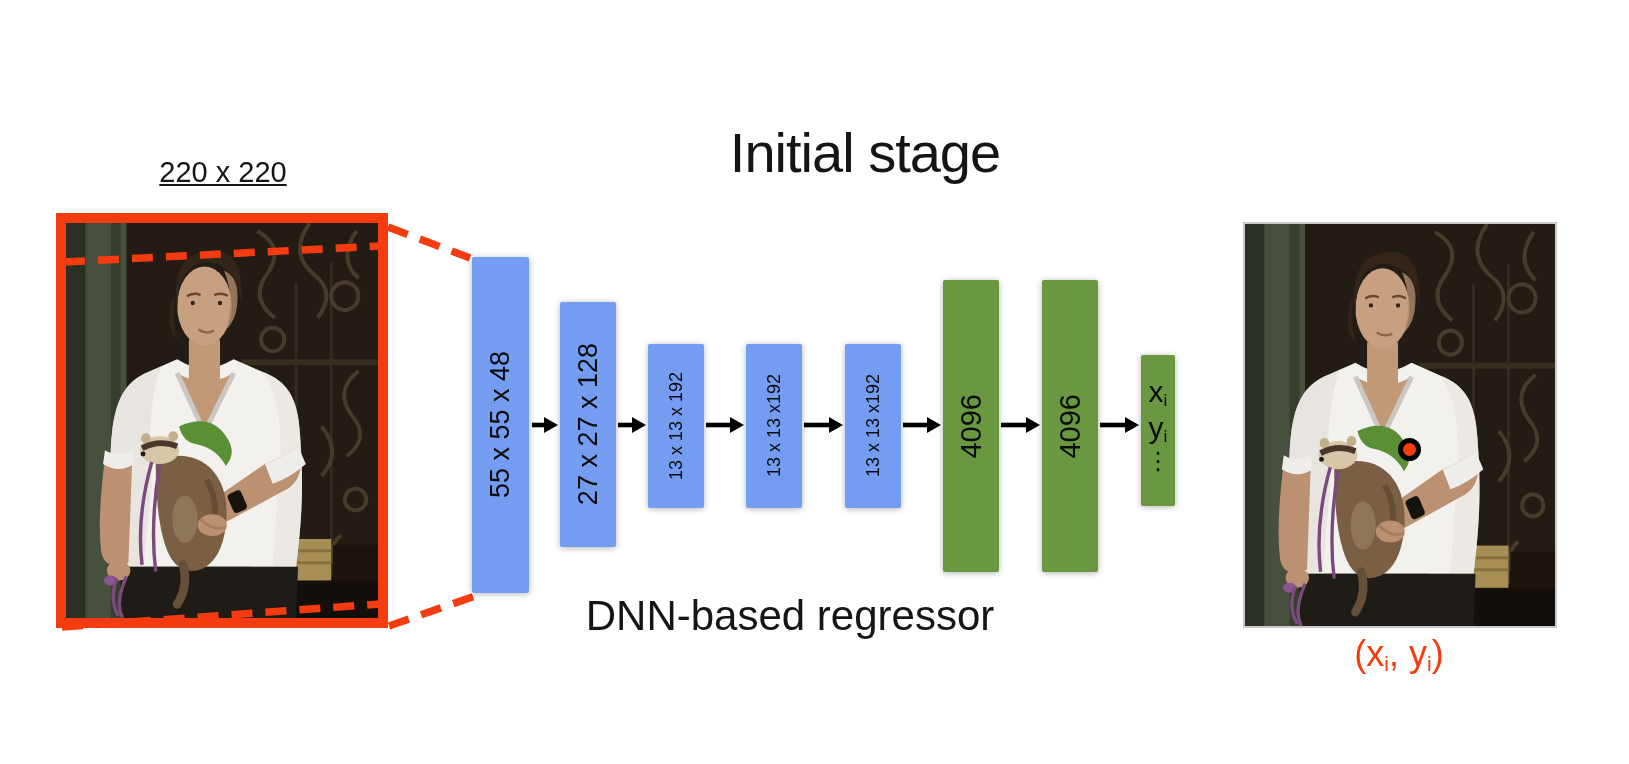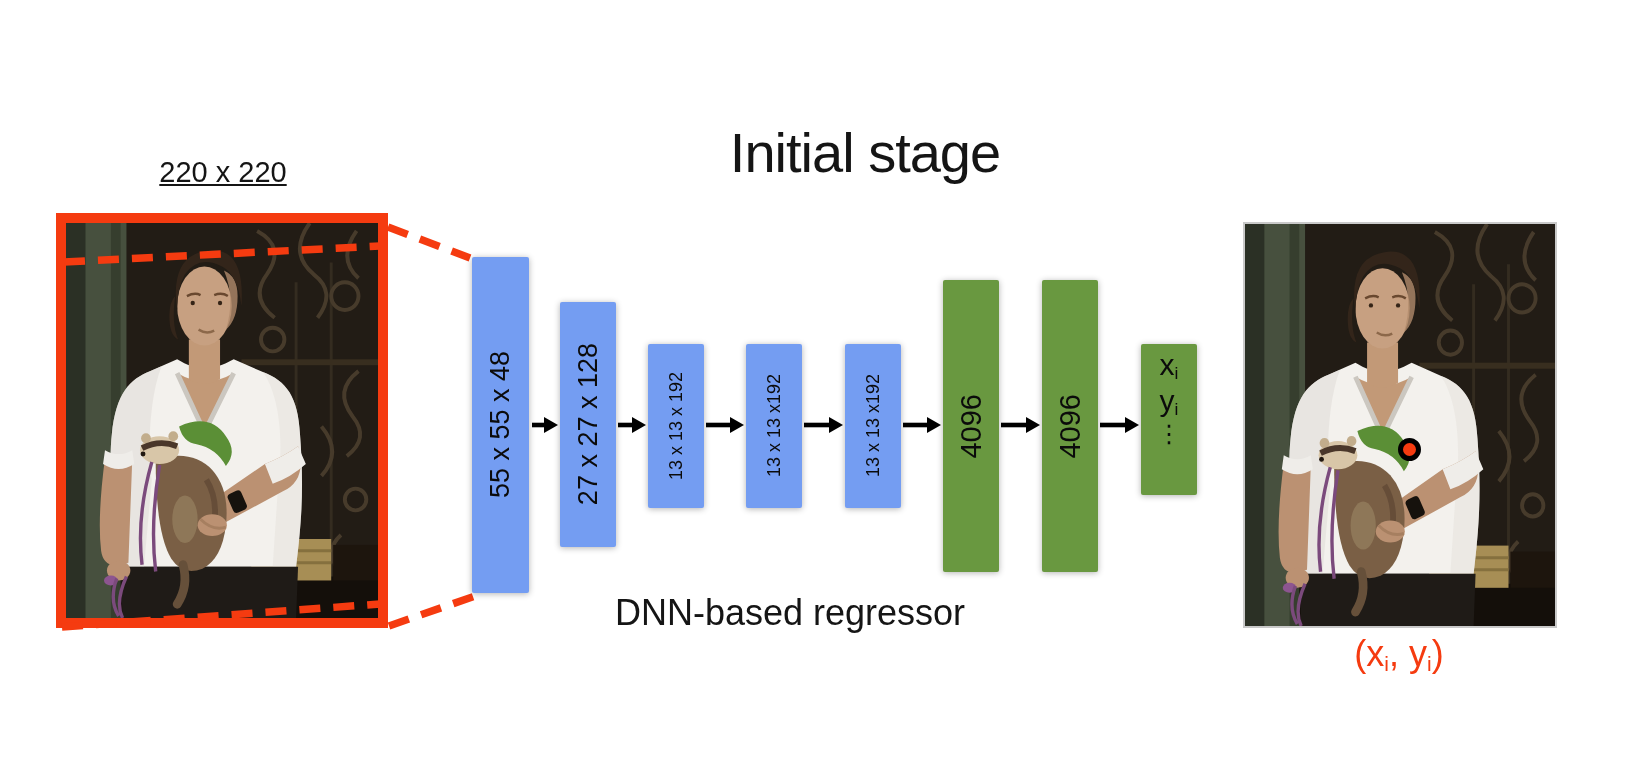--- a/index.html
+++ b/index.html
@@ -28,21 +28,21 @@
     left: 223px; top: 156px;
     transform: translateX(-50%);
     font-size: 29px;
     color: #151515;
     white-space: nowrap;
     text-decoration: underline;
   }
   .regressor-caption {
     left: 790px; top: 592px;
     transform: translateX(-50%);
-    font-size: 36px;
+    font-size: 42px;
     color: #151515;
     white-space: nowrap;
   }
   .point-label {
     left: 1399px; top: 633px;
     transform: translateX(-50%);
     font-size: 36px;
     color: var(--accent-red, #f53b10);
     white-space: nowrap;
   }
@@ -93,24 +93,24 @@
   .vlabel-fc { font-size: 29px; }
 
   .conv1 { left: 472px;  top: 257px; width: 57px; height: 336px; }
   .conv2 { left: 560px;  top: 302px; width: 56px; height: 245px; }
   .conv3 { left: 648px;  top: 344px; width: 56px; height: 164px; }
   .conv4 { left: 746px;  top: 344px; width: 56px; height: 164px; }
   .conv5 { left: 845px;  top: 344px; width: 56px; height: 164px; }
   .fc6   { left: 943px;  top: 280px; width: 56px; height: 292px; }
   .fc7   { left: 1042px; top: 280px; width: 56px; height: 292px; }
   .outbox {
-    left: 1141px; top: 344px; width: 56px; height: 151px;
+    left: 1141px; top: 355px; width: 34px; height: 151px;
     flex-direction: column;
     justify-content: flex-start;
-    padding-top: 4px;
+    padding-top: 20px;
     box-sizing: border-box;
   }
   .out-line {
     font-size: 30px;
     line-height: 1.14;
     color: #0b0b0b;
   }
   .out-ellipsis {
     font-size: 24px;
     line-height: 1.0;

